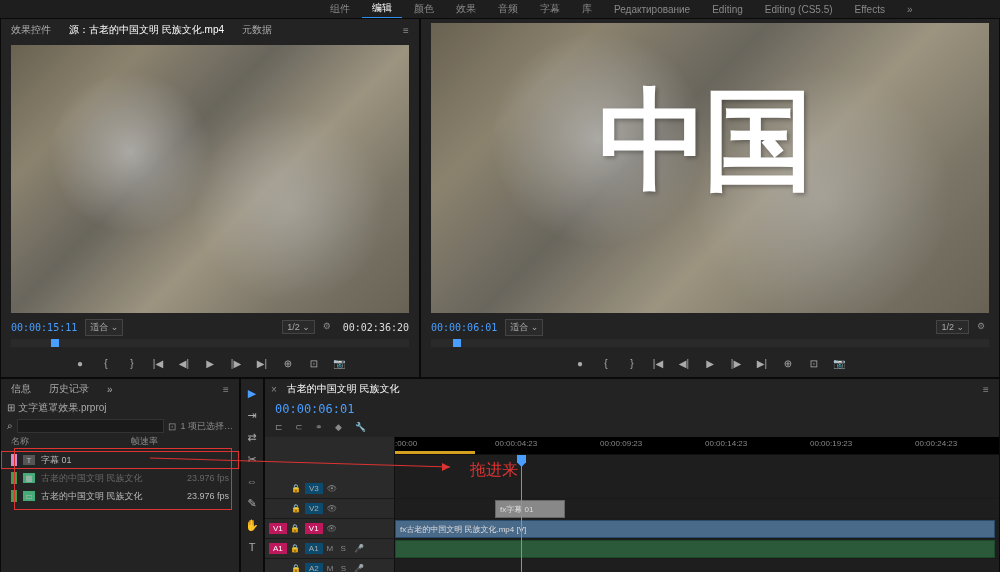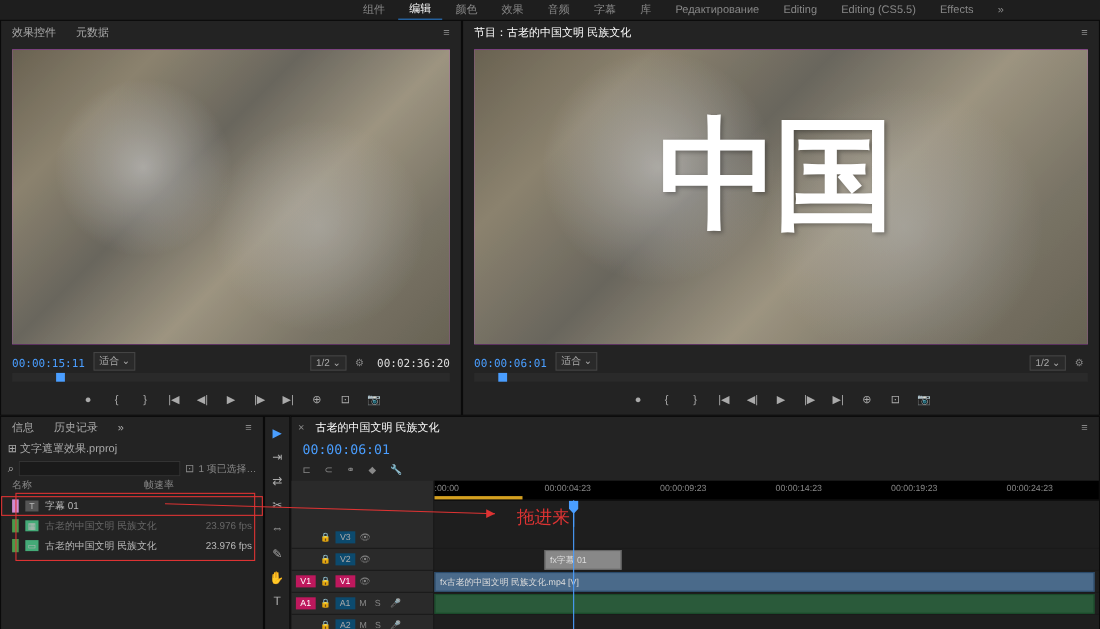--- a/index.html
+++ b/index.html
@@ -76,21 +76,21 @@
       font-size: 110px;
       color: #fff;
       font-family: "STXingkai", "KaiTi", cursive;
       font-weight: bold;
       letter-spacing: -5px;
       text-shadow: 2px 2px 4px rgba(0,0,0,0.3);
     }
     .timecode-row {
       height: 20px;
       display: flex;
-      align-items: flex-end;
+      align-items: center;
       padding: 0 10px;
       gap: 8px;
       font-size: 10px;
     }
     .tc-blue { color: #4a9eff; font-family: monospace; }
     .tc-white { color: #ddd; font-family: monospace; margin-left: auto; }
     .dropdown-small {
       background: #2a2a2a;
       border: 1px solid #444;
       padding: 1px 4px;
@@ -356,20 +356,21 @@
   <div class="top-tab">Editing</div>
   <div class="top-tab">Editing (CS5.5)</div>
   <div class="top-tab">Effects</div>
   <div class="top-tab">»</div>
 </div>
 
 <div class="main-row">
   <div class="panel source-panel">
     <div class="panel-header">
       <span class="panel-tab">效果控件</span>
+      <span class="panel-tab active"><span>源：</span><span>古老的中国文明 民族文化.mp4</span></span>
       <span class="panel-tab">元数据</span>
       <span class="hamburger" style="margin-left:auto"></span>
     </div>
     <div class="video-viewport">
       <div class="aerial-bg"></div>
     </div>
     <div class="timecode-row">
       <span class="tc-blue">00:00:15:11</span>
       <span class="dropdown-small"><span>适合</span> ⌄</span>
       <span style="flex:1"></span>
@@ -389,24 +390,20 @@
       <span class="transport-btn">▶</span>
       <span class="transport-btn">|▶</span>
       <span class="transport-btn">▶|</span>
       <span class="transport-btn">⊕</span>
       <span class="transport-btn">⊡</span>
       <span class="transport-btn">📷</span>
     </div>
   </div>
 
   <div class="panel program-panel">
-    <div class="panel-header">
-      <span class="panel-tab active"><span>节目：</span><span>古老的中国文明 民族文化</span></span>
-      <span class="hamburger" style="margin-left:auto"></span>
-    </div>
     <div class="video-viewport">
       <div class="aerial-bg"></div>
       <div class="china-text">中国</div>
     </div>
     <div class="timecode-row">
       <span class="tc-blue">00:00:06:01</span>
       <span class="dropdown-small"><span>适合</span> ⌄</span>
       <span style="flex:1"></span>
       <span class="dropdown-small"><span>1/2</span> ⌄</span>
       <span class="tl-ctrl">⚙</span>

